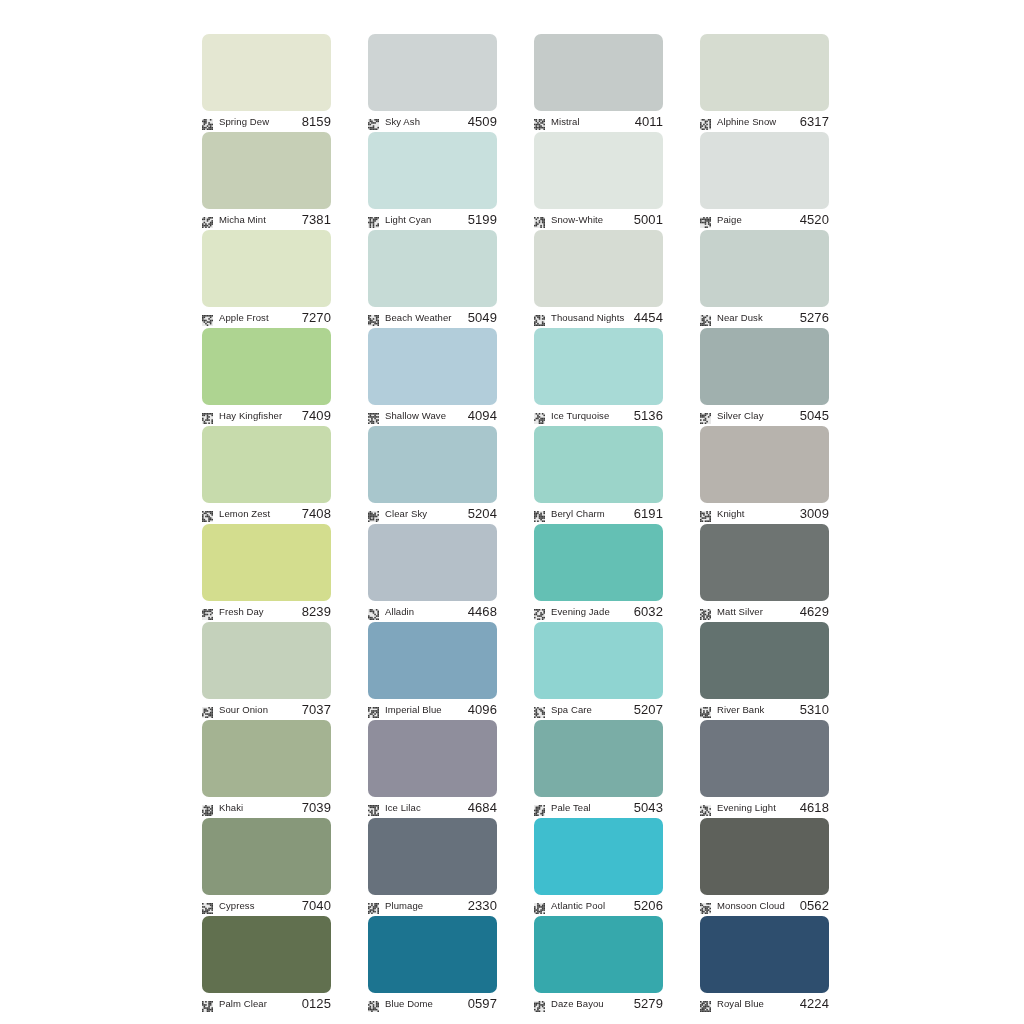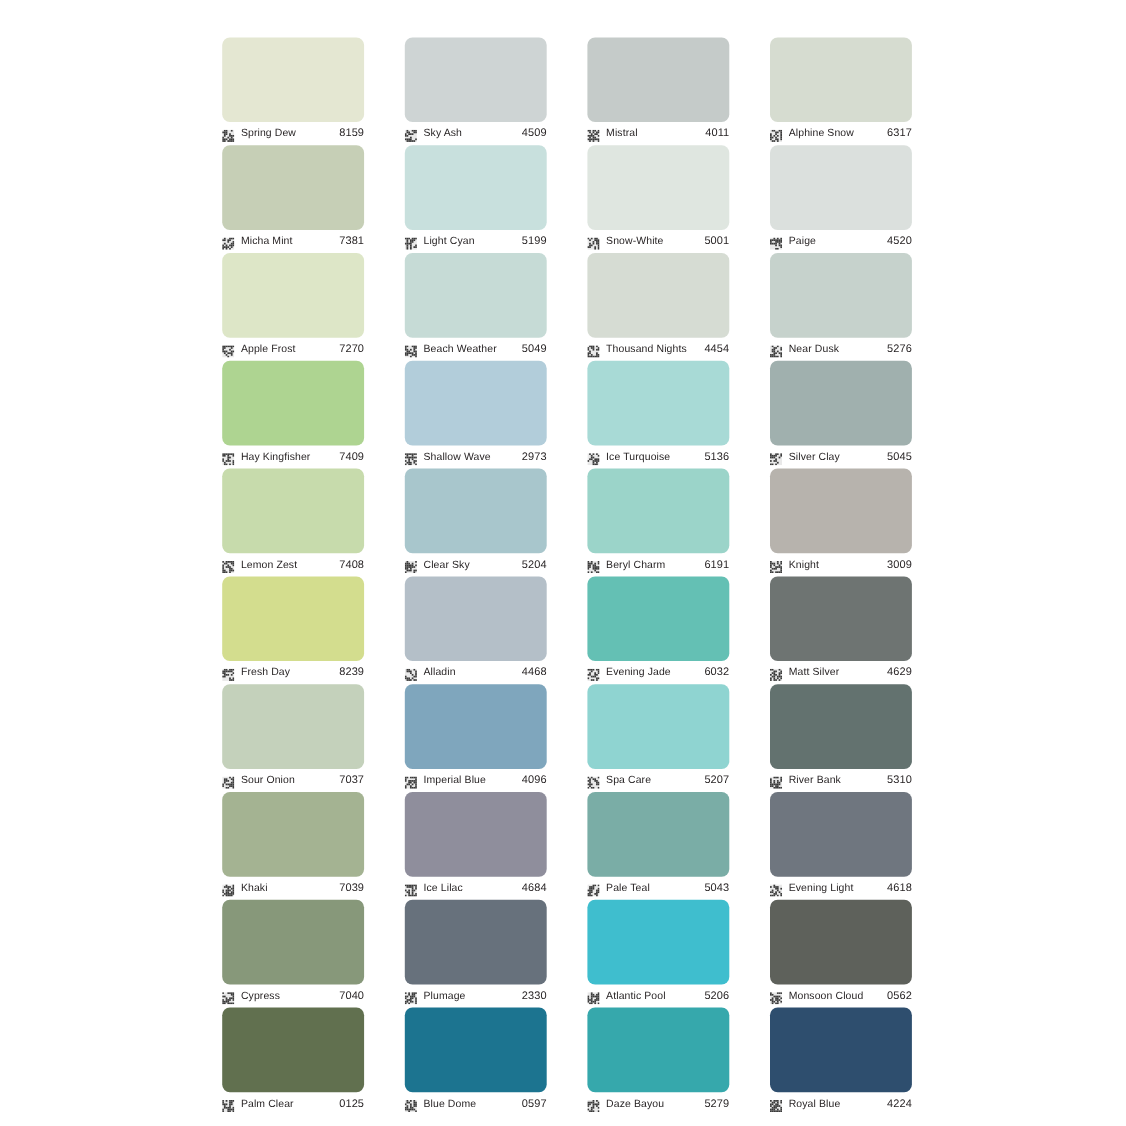--- a/index.html
+++ b/index.html
@@ -62,21 +62,21 @@
   .swatch-name {
     font-size: 9.5px;
     color: #231f20;
     letter-spacing: 0.1px;
     line-height: 11px;
     flex: 1 1 auto;
     overflow: hidden;
   }
 
   .swatch-code {
-    font-size: 10px;
+    font-size: 13px;
     color: #231f20;
     letter-spacing: 0.1px;
     line-height: 11px;
     flex: 0 0 auto;
     text-align: right;
   }
 </style>
 </head>
 <body>
 
@@ -582,21 +582,21 @@
             <rect x="1.57" y="7.86" width="1.57" height="1.57" fill="#3a3a3a"></rect>
             <rect x="3.14" y="7.86" width="1.57" height="1.57" fill="#3a3a3a"></rect>
             <rect x="4.71" y="7.86" width="1.57" height="1.57" fill="#3a3a3a"></rect>
             <rect x="7.86" y="7.86" width="1.57" height="1.57" fill="#3a3a3a"></rect>
             <rect x="0.00" y="9.43" width="1.57" height="1.57" fill="#3a3a3a"></rect>
             <rect x="3.14" y="9.43" width="1.57" height="1.57" fill="#3a3a3a"></rect>
             <rect x="4.71" y="9.43" width="1.57" height="1.57" fill="#3a3a3a"></rect>
             <rect x="9.43" y="9.43" width="1.57" height="1.57" fill="#3a3a3a"></rect>
           </svg></span>
         <span class="swatch-name">Shallow Wave</span>
-        <span class="swatch-code">2973</span>
+        <span class="swatch-code">4094</span>
       </div>
     </div>
     <div class="swatch-cell">
       <div class="swatch-chip" style="background: rgb(168, 218, 214);"></div>
       <div class="swatch-caption">
         <span class="code-icon"><svg width="11" height="11" viewBox="0 0 11 11" aria-hidden="true">
             <rect x="0" y="0" width="11" height="11" fill="#e9e9e9"></rect>
             <rect x="1.57" y="0.00" width="1.57" height="1.57" fill="#3a3a3a"></rect>
             <rect x="4.71" y="0.00" width="1.57" height="1.57" fill="#3a3a3a"></rect>
             <rect x="7.86" y="0.00" width="1.57" height="1.57" fill="#3a3a3a"></rect>

